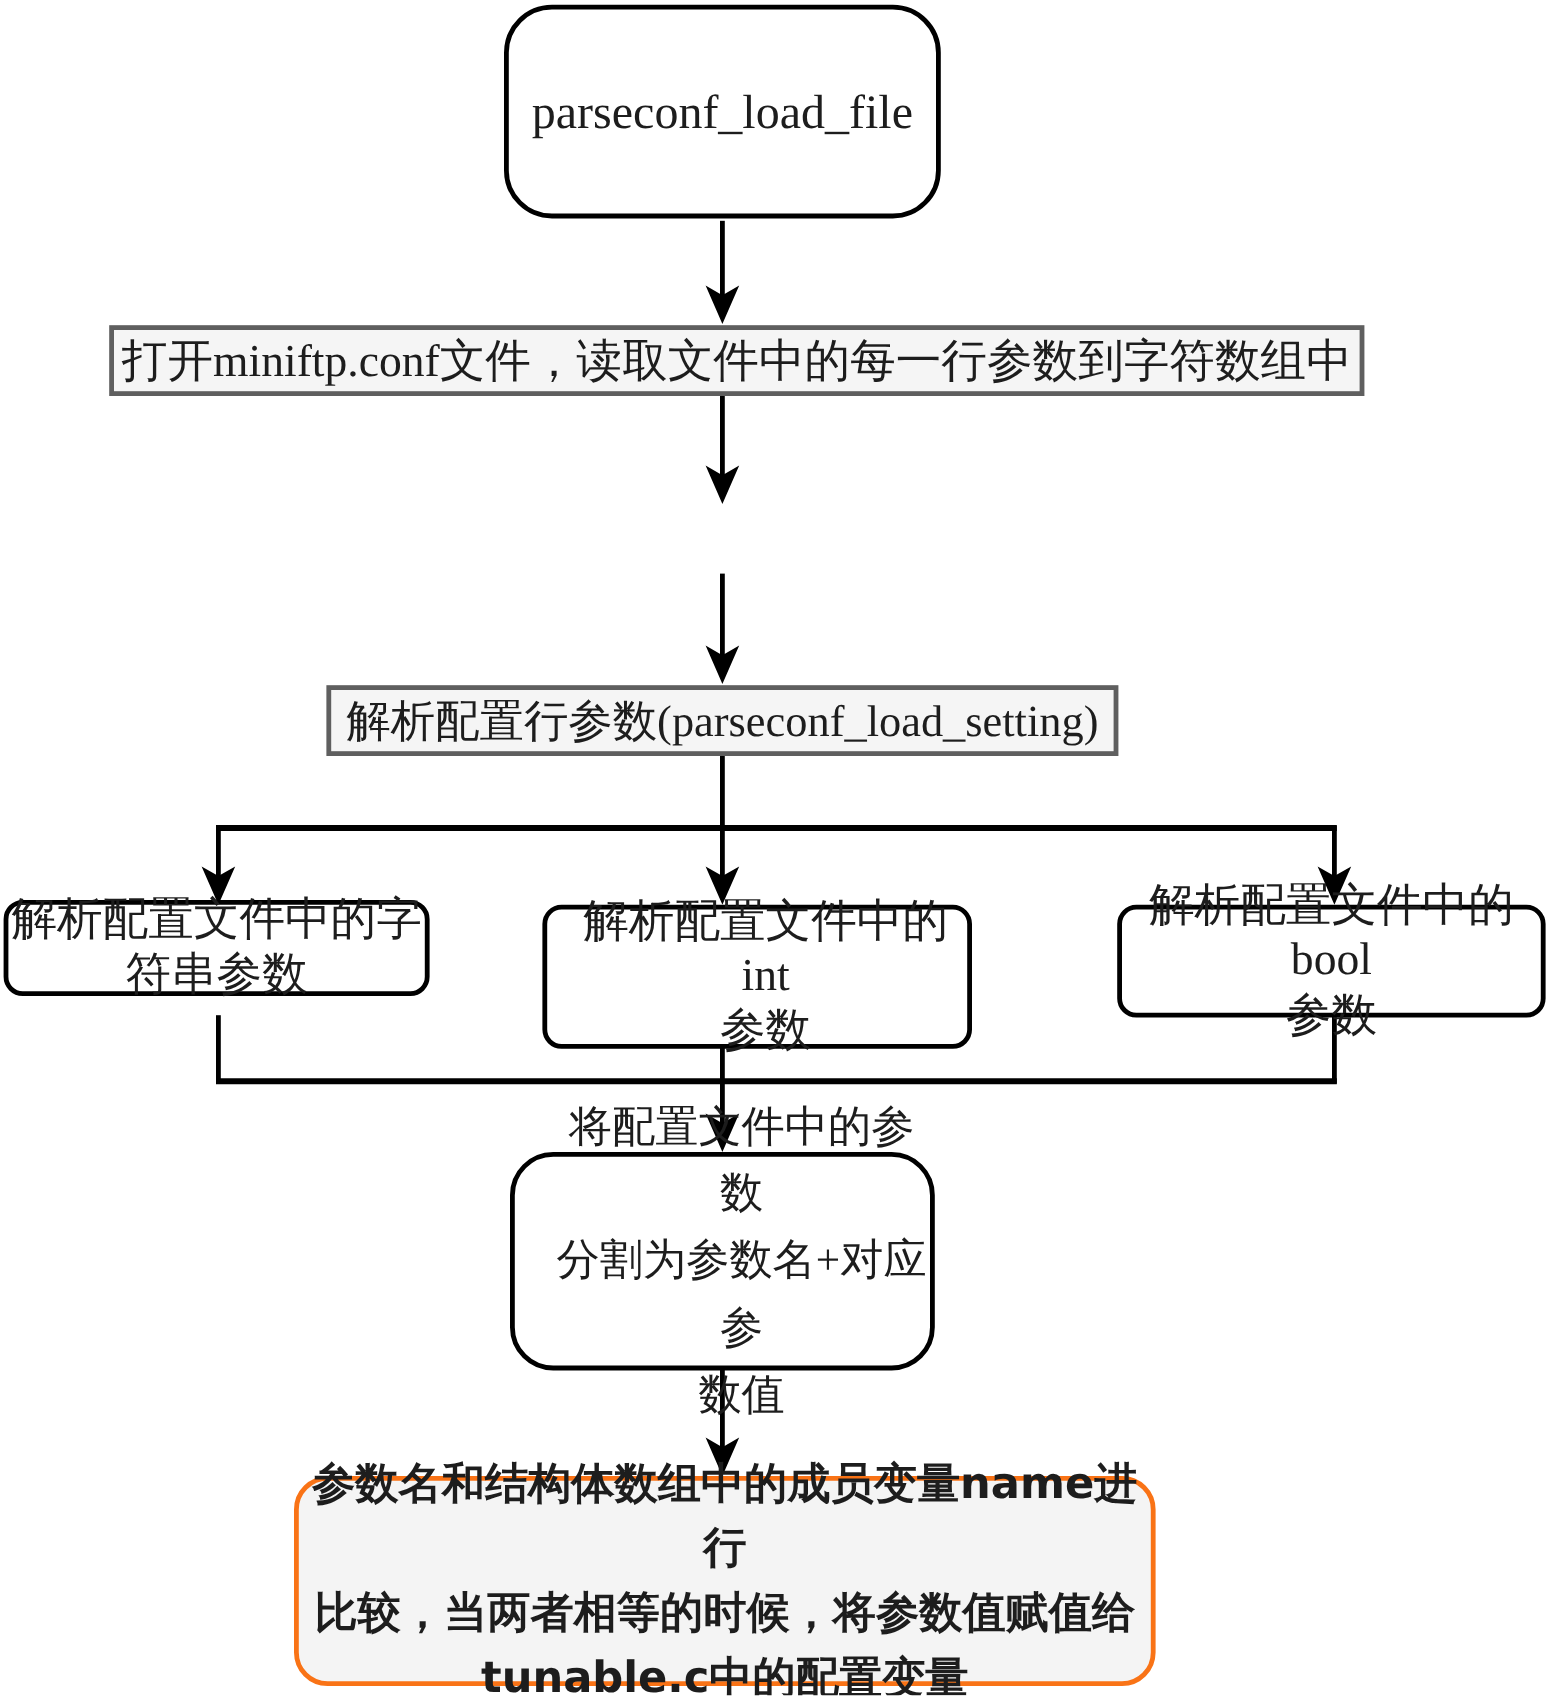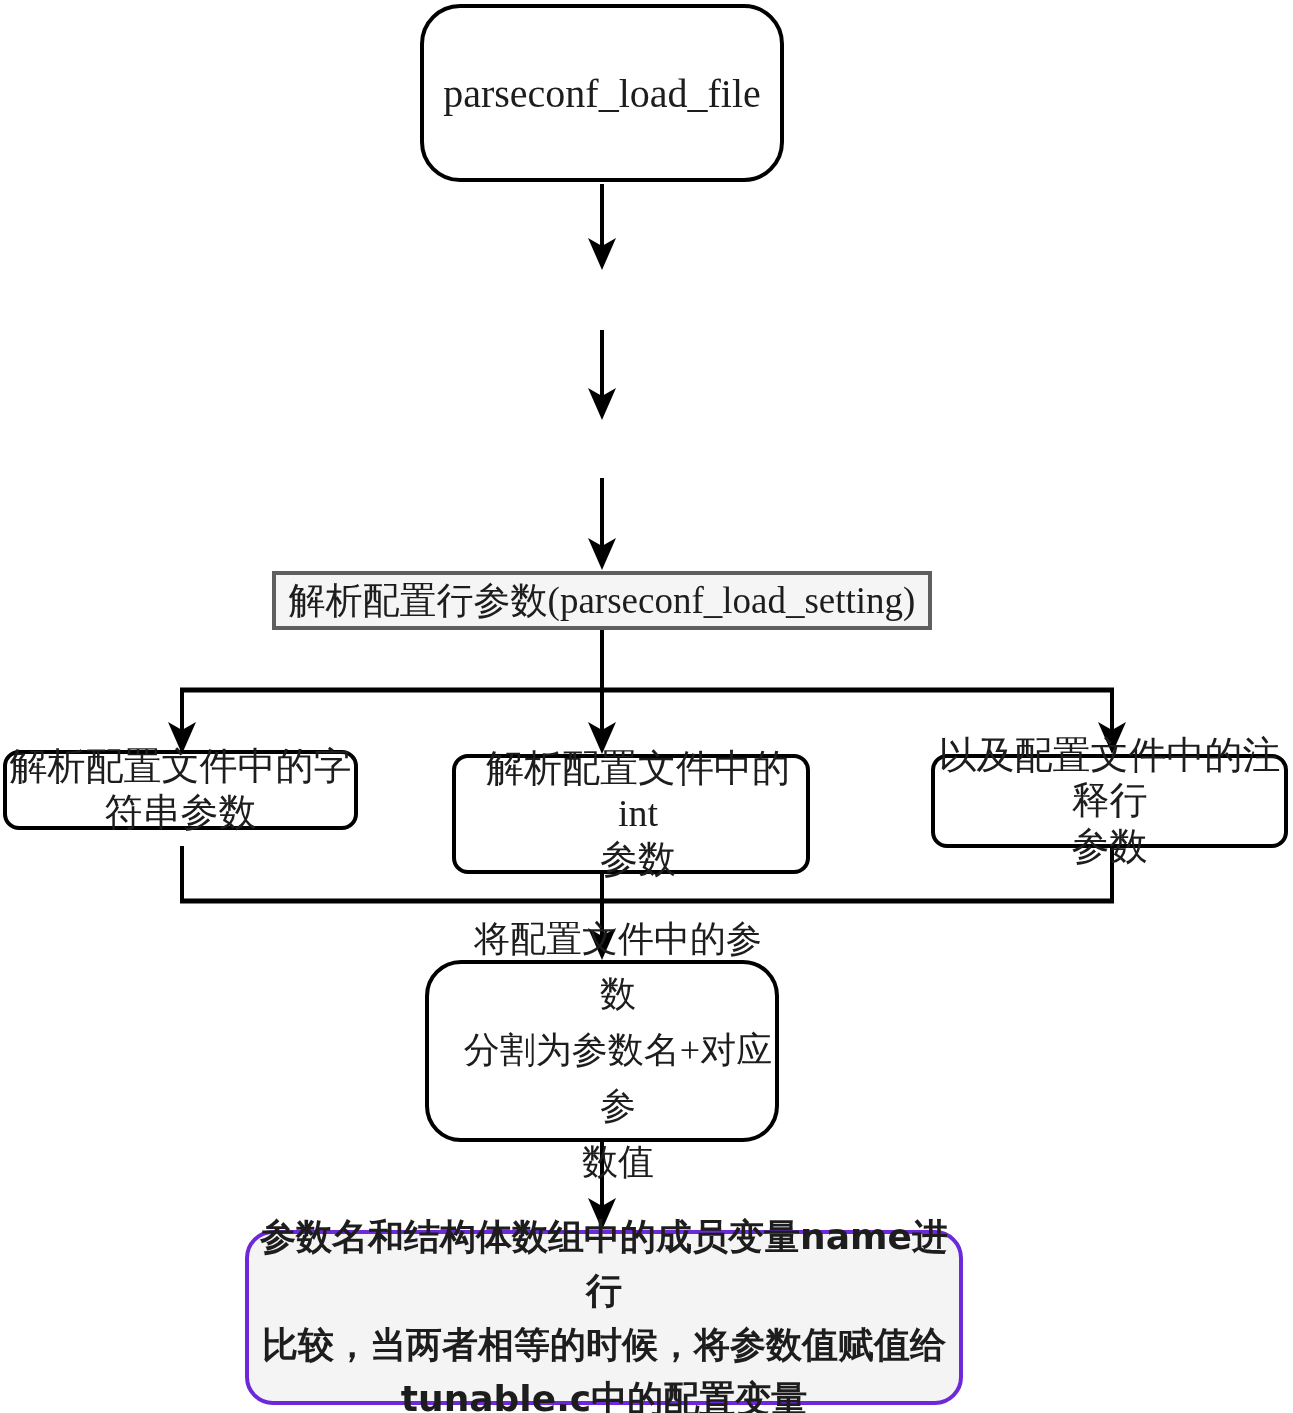--- a/index.html
+++ b/index.html
@@ -56,21 +56,21 @@
   }
   .merge {
     border: 4px solid #000000;
     background: #ffffff;
     border-radius: 36px;
     font-size: 36px;
     line-height: 1.55;
     padding-left: 32px;
   }
   .endnode {
-    border: 4px solid #6d28d9;
+    border: 4px solid #f97316;
     background: #f4f4f4;
     border-radius: 28px;
     font-size: 36px;
     line-height: 1.5;
     font-weight: bold;
     font-family: "DejaVu Sans", sans-serif;
   }
 </style>
 </head>
 <body>
@@ -116,38 +116,41 @@
     <g>
       <line class="v" x1="602" y1="1140" x2="602" y2="1208"></line>
       <polygon points="602,1230 588,1198 602,1206 616,1198"></polygon>
     </g>
   </svg>
 
   <div class="node terminal" style="left:420px; top:4px; width:364px; height:178px;text-align:right;">
     <span>parseconf_load_file</span>
   </div>
 
+  <div class="node proc" style="left:91px; top:271px; width:1046px; height:59px;">
+    <span>打开miniftp.conf文件，读取文件中的每一行参数到字符数组中</span>
+  </div>
 
 
   <div class="node proc" style="left:272px; top:571px; width:660px; height:59px; font-size:37px;">
     <span>解析配置行参数(parseconf_load_setting)</span>
   </div>
 
   <div class="node branch" style="left:3px; top:750px; width:355px; height:80px;">
     <span>解析配置文件中的字
 符串参数</span>
   </div>
 
   <div class="node branch" style="left:452px; top:754px; width:358px; height:120px;padding-left:14px;">
     <span>解析配置文件中的int
 参数</span>
   </div>
 
   <div class="node branch" style="left:931px; top:754px; width:357px; height:94px;">
-    <span>以及配置文件中的注释行
+    <span>解析配置文件中的bool
 参数</span>
   </div>
 
   <div class="node merge" style="left:425px; top:960px; width:354px; height:182px;">
     <span>将配置文件中的参数
 分割为参数名+对应参
 数值</span>
   </div>
 
   <div class="node endnode" style="left:245px; top:1230px; width:718px; height:175px;">

